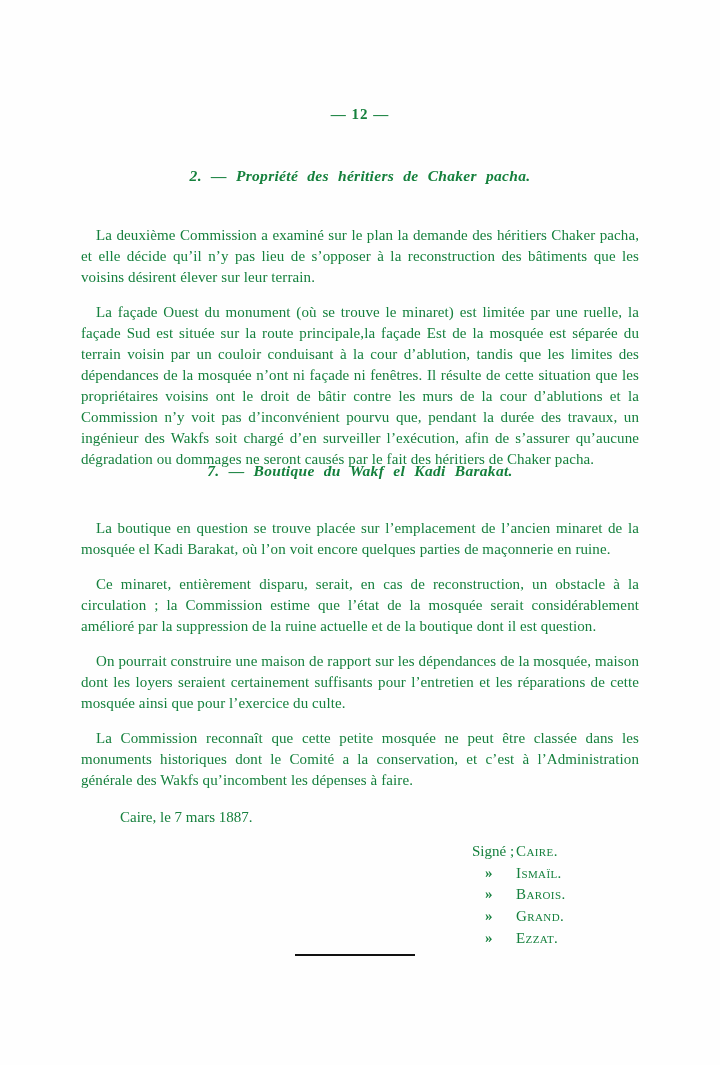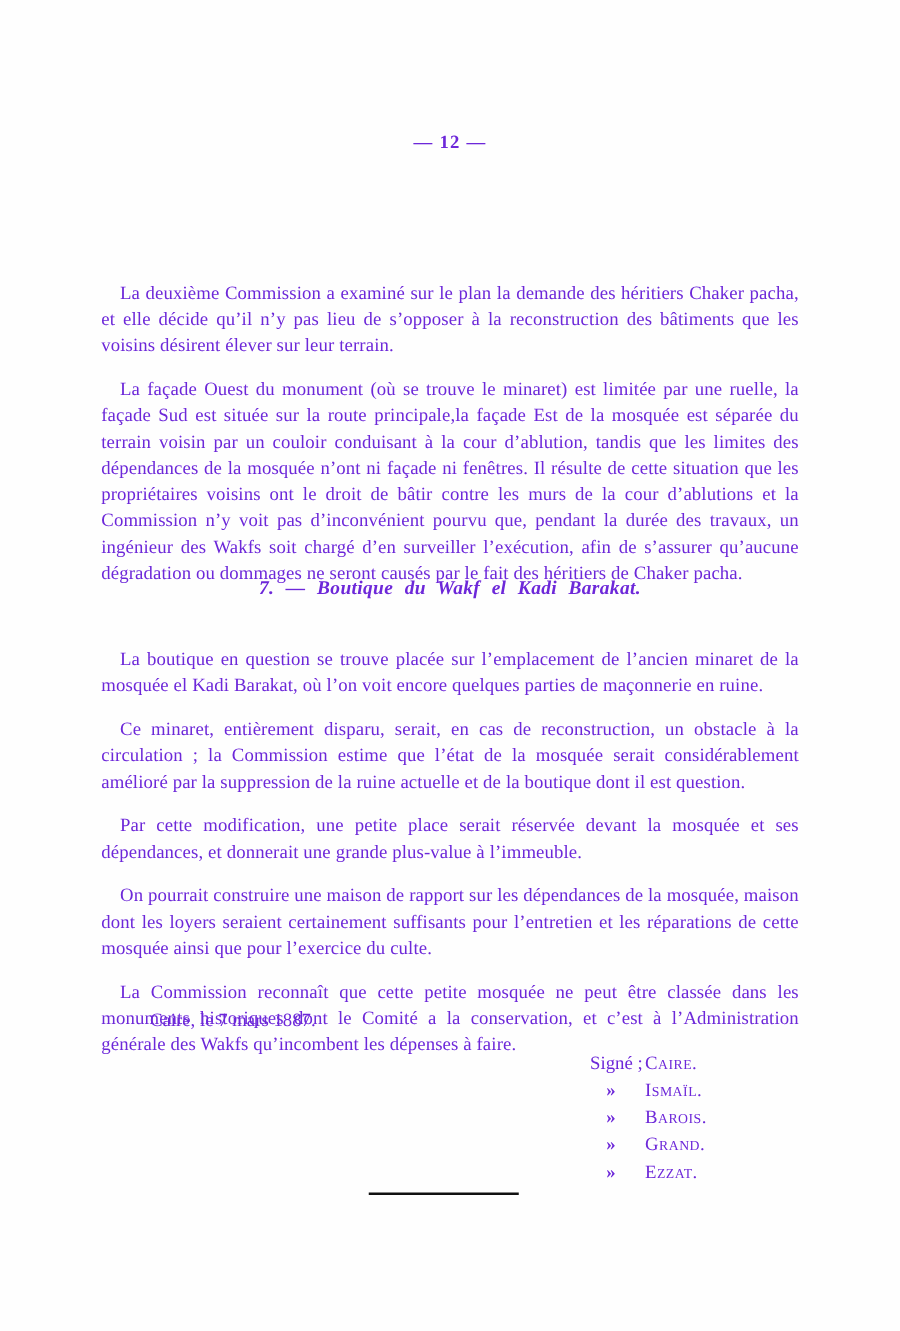--- a/index.html
+++ b/index.html
@@ -8,21 +8,21 @@
     width: 720px;
     height: 1065px;
     overflow: hidden;
     background: #ffffff;
   }
   .page {
     position: relative;
     width: 720px;
     height: 1065px;
     background: #fefefe;
-    color: #6d28d9;
+    color: #15803d;
     font-family: "Liberation Serif", "DejaVu Serif", serif;
   }
   .page-number {
     position: absolute;
     top: 106px;
     left: 0;
     width: 720px;
     text-align: center;
     font-size: 15px;
     font-weight: bold;
@@ -96,32 +96,32 @@
     border: none;
   }
 </style>
 </head>
 <body>
 
 <div class="page">
 
   <div class="page-number">— 12 —</div>
 
+  <div class="section-heading" id="heading-2">2. — Propriété des héritiers de Chaker pacha.</div>
 
   <div class="text-block" id="text-block-2">
     <p>La deuxième Commission a examiné sur le plan la demande des héritiers Chaker pacha, et elle décide qu’il n’y pas lieu de s’opposer à la reconstruction des bâtiments que les voisins désirent élever sur leur terrain.</p>
     <p>La façade Ouest du monument (où se trouve le minaret) est limitée par une ruelle, la façade Sud est située sur la route principale,la façade Est de la mosquée est séparée du terrain voisin par un couloir conduisant à la cour d’ablution, tandis que les limites des dépendances de la mosquée n’ont ni façade ni fenêtres. Il résulte de cette situation que les propriétaires voisins ont le droit de bâtir contre les murs de la cour d’ablutions et la Commission n’y voit pas d’inconvénient pourvu que, pendant la durée des travaux, un ingénieur des Wakfs soit chargé d’en surveiller l’exécution, afin de s’assurer qu’aucune dégradation ou dommages ne seront causés par le fait des héritiers de Chaker pacha.</p>
   </div>
 
   <div class="section-heading" id="heading-3">7. — Boutique du Wakf el Kadi Barakat.</div>
 
   <div class="text-block" id="text-block-3">
     <p>La boutique en question se trouve placée sur l’emplacement de l’ancien minaret de la mosquée el Kadi Barakat, où l’on voit encore quelques parties de maçonnerie en ruine.</p>
     <p>Ce minaret, entièrement disparu, serait, en cas de reconstruction, un obstacle à la circulation ; la Commission estime que l’état de la mosquée serait considérablement amélioré par la suppression de la ruine actuelle et de la boutique dont il est question.</p>
-    <p>Par cette modification, une petite place serait réservée devant la mosquée et ses dépendances, et donnerait une grande plus-value à l’immeuble.</p>
     <p>On pourrait construire une maison de rapport sur les dépendances de la mosquée, maison dont les loyers seraient certainement suffisants pour l’entretien et les réparations de cette mosquée ainsi que pour l’exercice du culte.</p>
     <p>La Commission reconnaît que cette petite mosquée ne peut être classée dans les monuments historiques dont le Comité a la conservation, et c’est à l’Administration générale des Wakfs qu’incombent les dépenses à faire.</p>
   </div>
 
   <div class="dateline">Caire, le 7 mars 1887.</div>
 
   <div class="signatures">
     <div class="sig-row">
       <span class="sig-lead">Signé ;</span>
       <span class="sig-name">Caire.</span>

